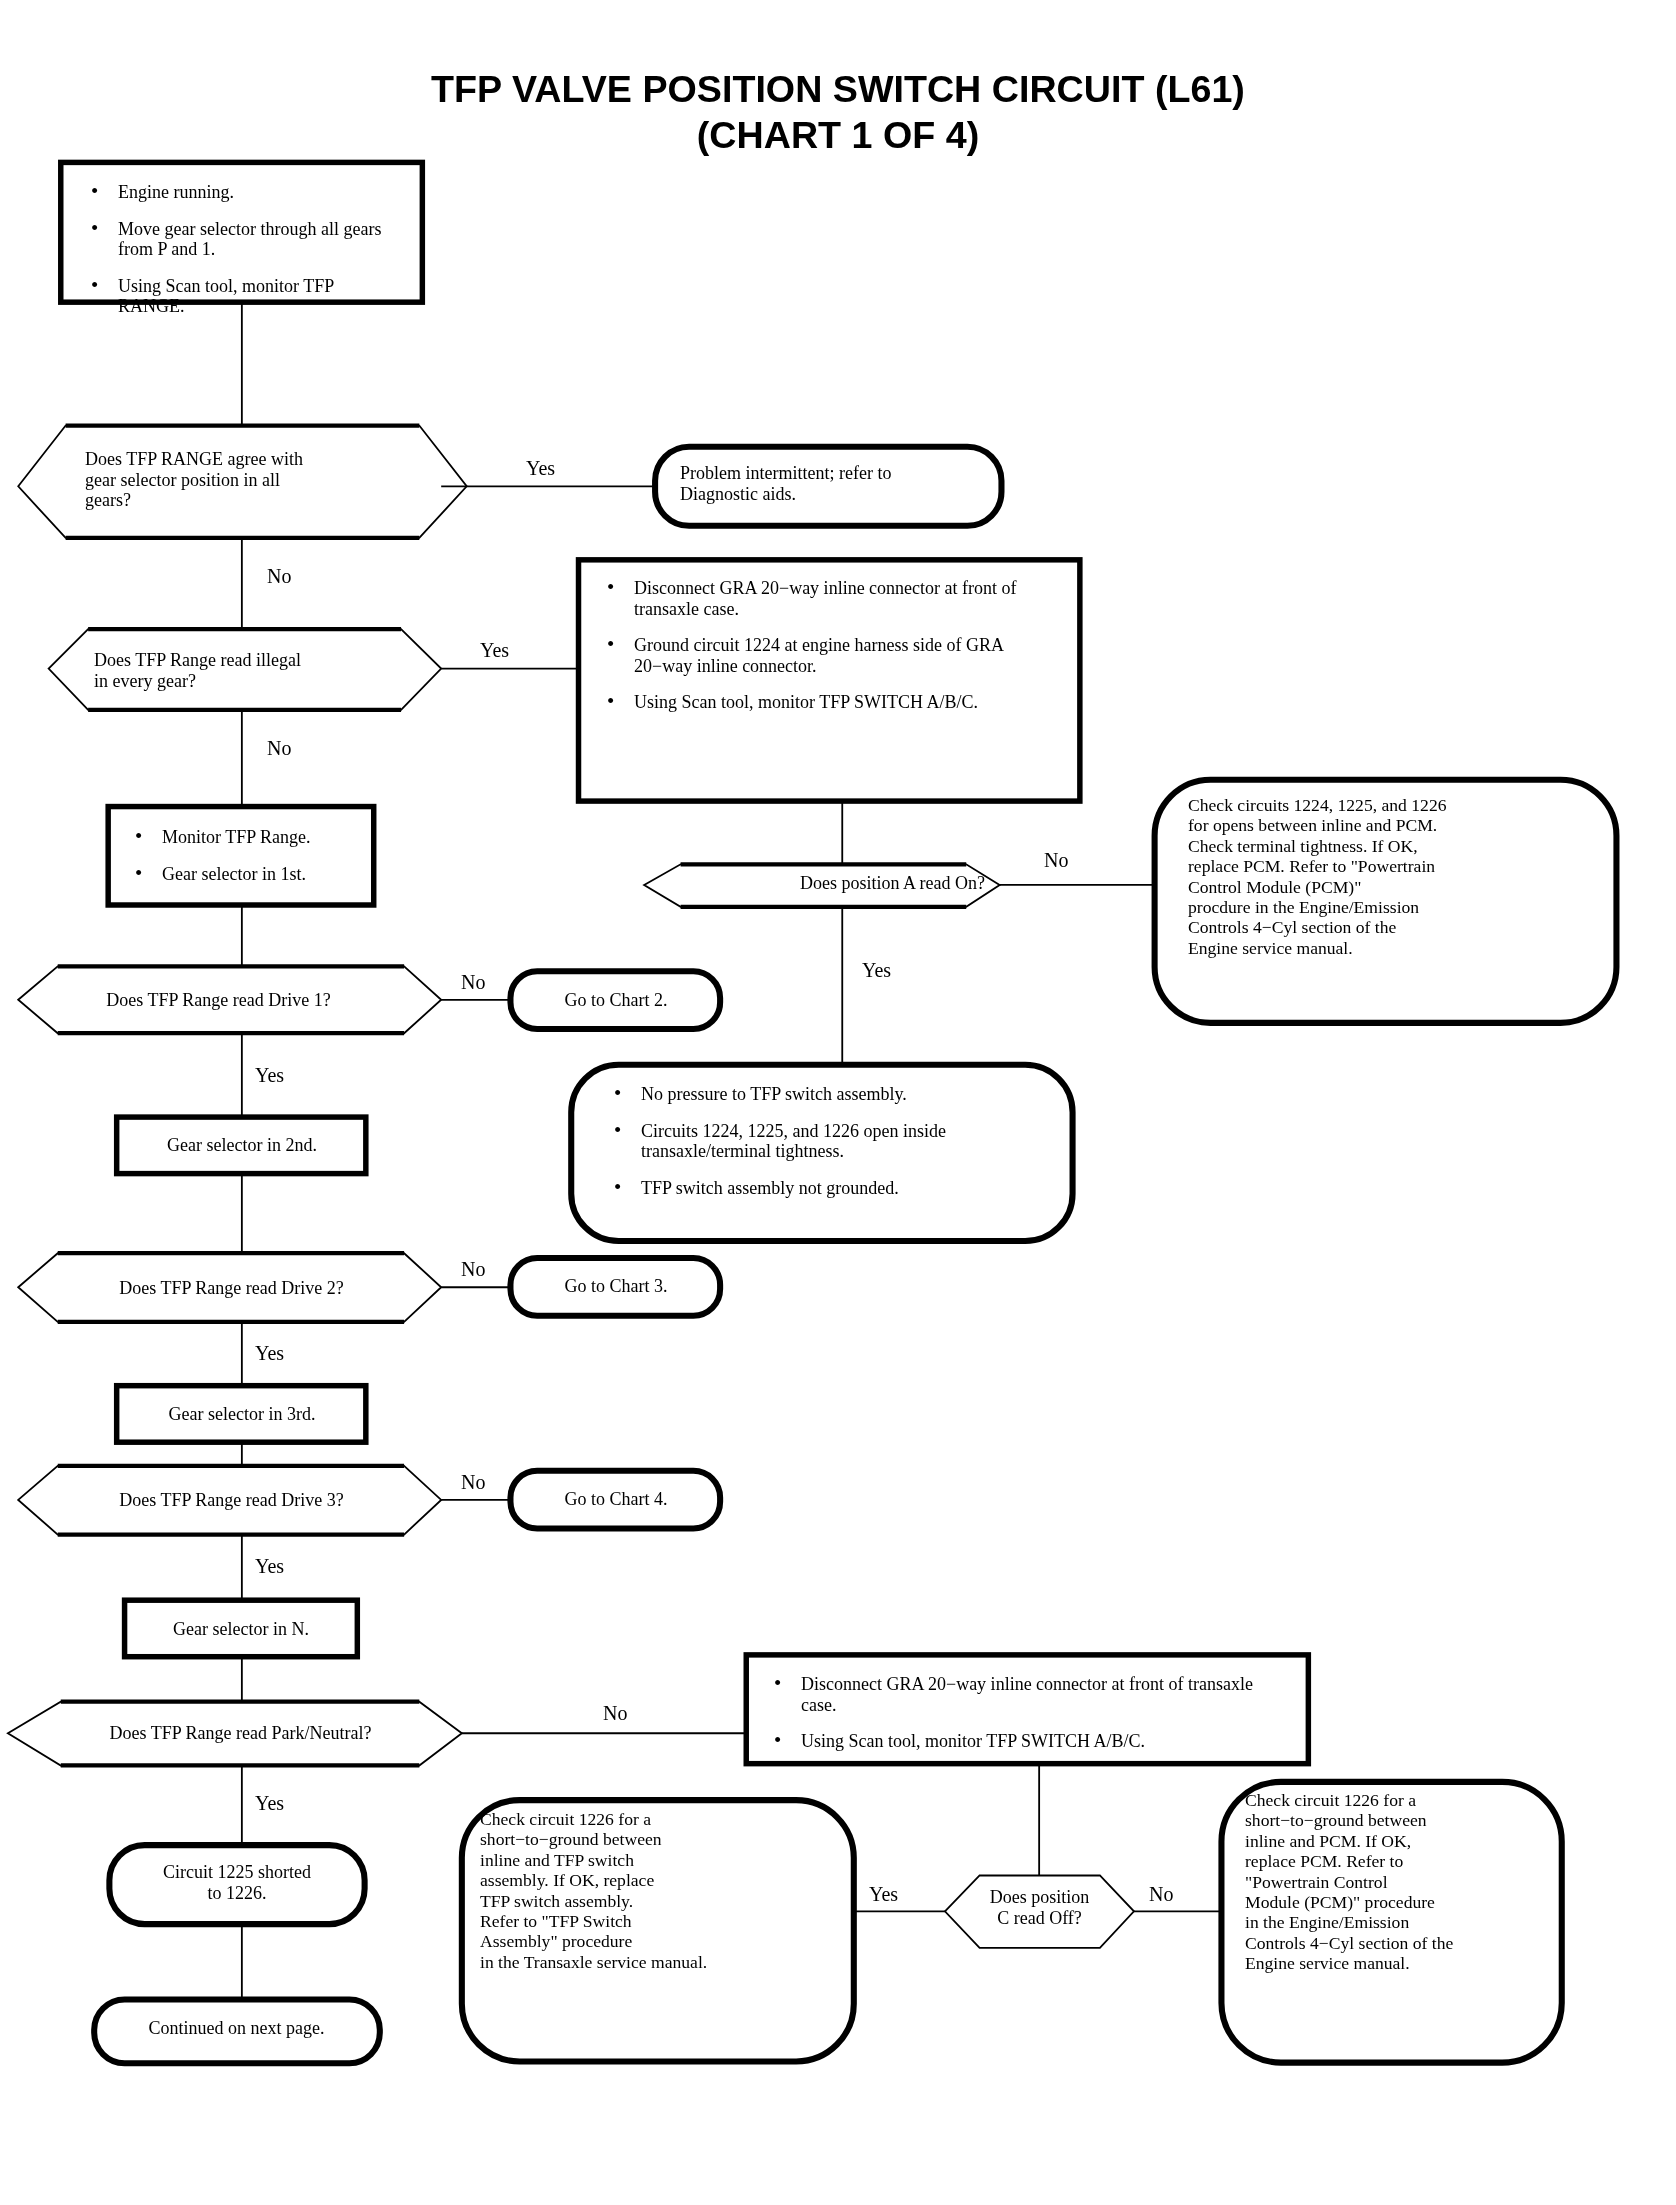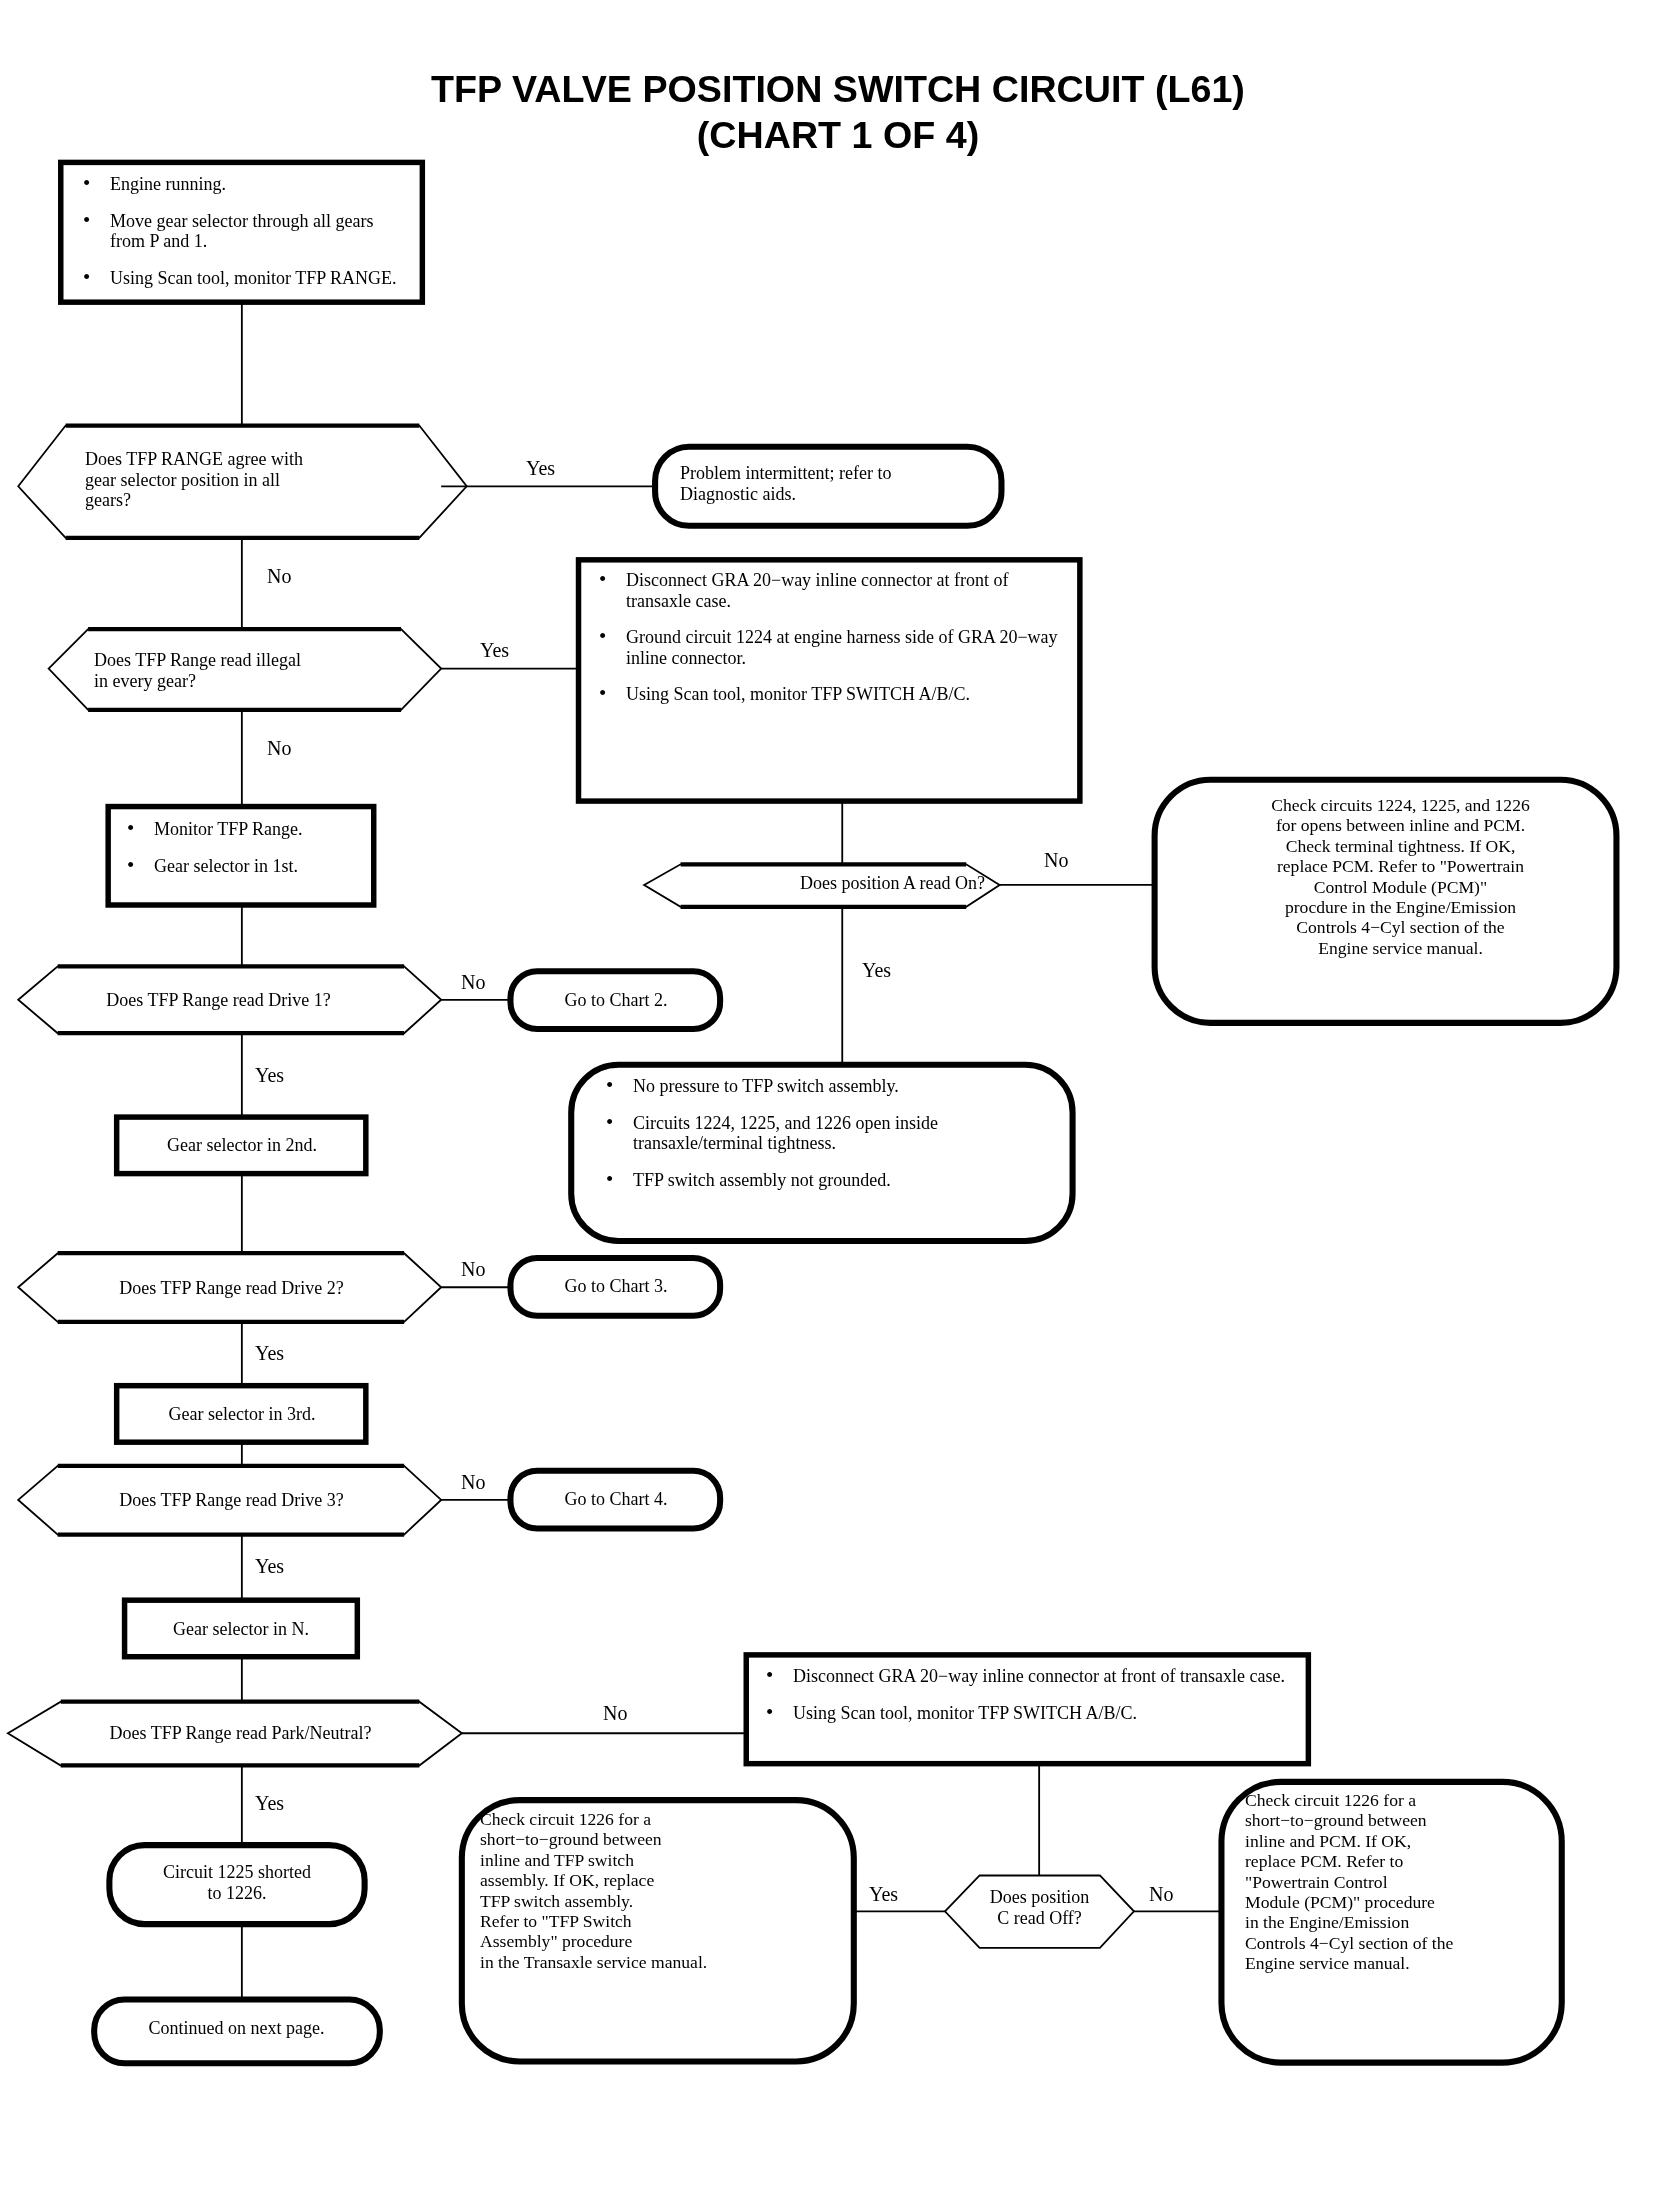--- a/index.html
+++ b/index.html
@@ -7,21 +7,21 @@
        font-family:"Liberation Serif","DejaVu Serif",serif;color:#000;}
   #chart-root{position:absolute;left:0;top:0;width:1676px;height:2205px;}
   svg{position:absolute;left:0;top:0;width:1676px;height:2205px;}
   .ttl{font-family:"Liberation Sans","DejaVu Sans",sans-serif;font-weight:bold;
        font-size:62px;text-anchor:middle;fill:#000;}
   .node-text{position:absolute;box-sizing:border-box;}
   .node-text span{display:block;}
   .txt{font-size:18px;line-height:1.14;}
   .txt-sm{font-size:17.6px;line-height:1.16;}
   .edge-label{position:absolute;font-size:20px;}
-  ul.bl{list-style:none;margin:0;padding:0;}
+  ul.bl{list-style:none;margin:8px;padding:0;}
   ul.bl li{position:relative;padding-left:32px;margin:0 0 16px 0;}
   ul.bl li:last-child{margin-bottom:0;}
   ul.bl li:before{content:"\2022";position:absolute;left:4.9px;top:-1.8px;font-size:20.7px;}
   .ctr{text-align:center;}
 </style>
 </head>
 <body>
 
 <div id="chart-root">
 
@@ -178,21 +178,21 @@
       <li>Gear selector in 1st.</li>
     </ul>
   </div>
 
   <div class="node-text txt ctr" style="left:663px;top:873px;width:322px;text-align:right;">
     <span>Does position A read On?</span>
   </div>
   <div class="edge-label" style="left:1044px;top:849px;">No</div>
   <div class="edge-label" style="left:862px;top:959px;">Yes</div>
 
-  <div class="node-text txt-sm" style="left:1188px;top:795px;width:425px;text-align:center;">
+  <div class="node-text txt-sm" style="left:1188px;top:795px;width:425px;">
     <span>Check circuits 1224, 1225, and 1226</span>
     <span>for opens between inline and PCM.</span>
     <span>Check terminal tightness. If OK,</span>
     <span>replace PCM. Refer to "Powertrain</span>
     <span>Control Module (PCM)"</span>
     <span>procdure in the Engine/Emission</span>
     <span>Controls 4−Cyl section of the</span>
     <span>Engine service manual.</span>
   </div>
 

